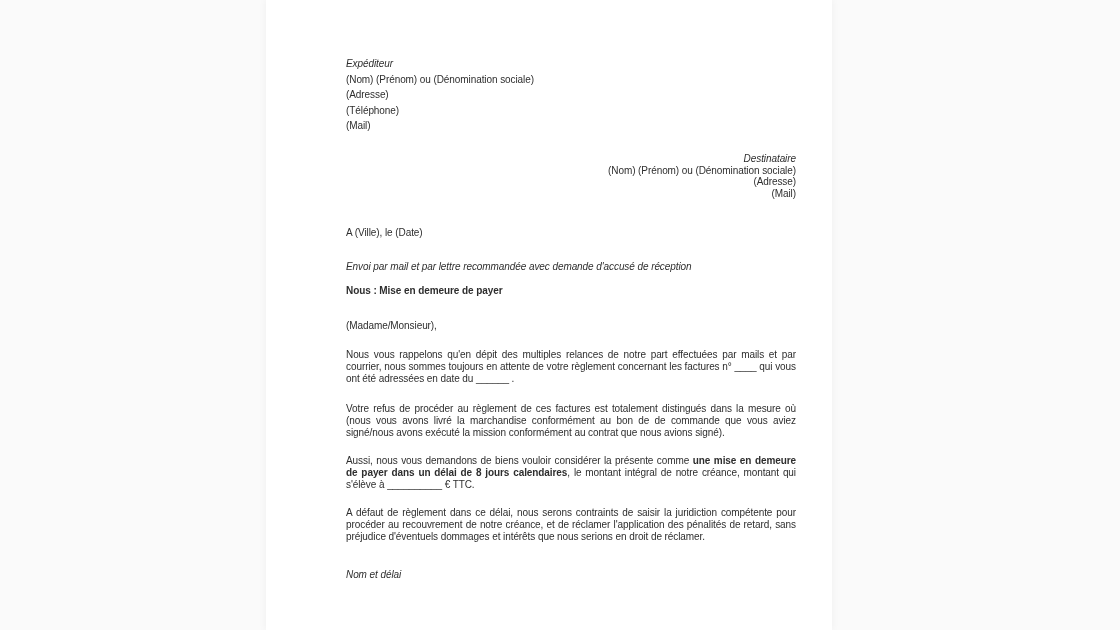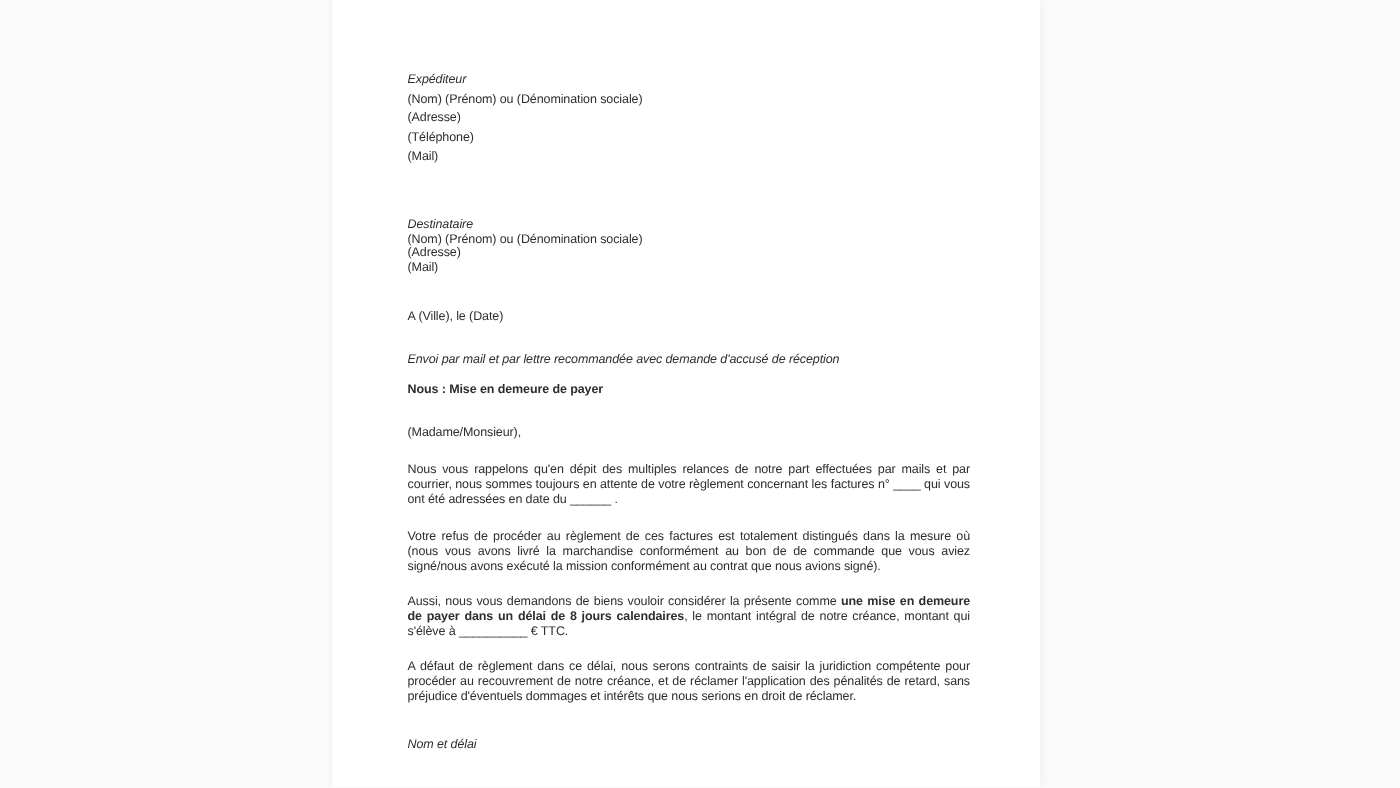--- a/index.html
+++ b/index.html
@@ -21,35 +21,36 @@
     position: absolute;
     left: 266px;
     top: 0;
     width: 566px;
     height: 630px;
     background: #ffffff;
     box-shadow: 0 0 8px rgba(0,0,0,0.05);
   }
   .content {
     position: absolute;
-    left: 60px;
+    left: 80px;
     top: 0;
     width: 450px;
     color: #2e2e2e;
     font-size: 10px;
     line-height: 11.7px;
     letter-spacing: -0.08px;
   }
   .italic { font-style: italic; }
   .sender {
     margin-top: 56px;
     line-height: 15.6px;
   }
   .recipient {
-    margin-top: 40px;
+    margin-top: 19px;
+    text-align: right;
     line-height: 11.6px;
   }
   .date-line {
     margin-top: 28px;
   }
   .delivery {
     margin-top: 22px;
     font-style: italic;
   }
   .subject {

